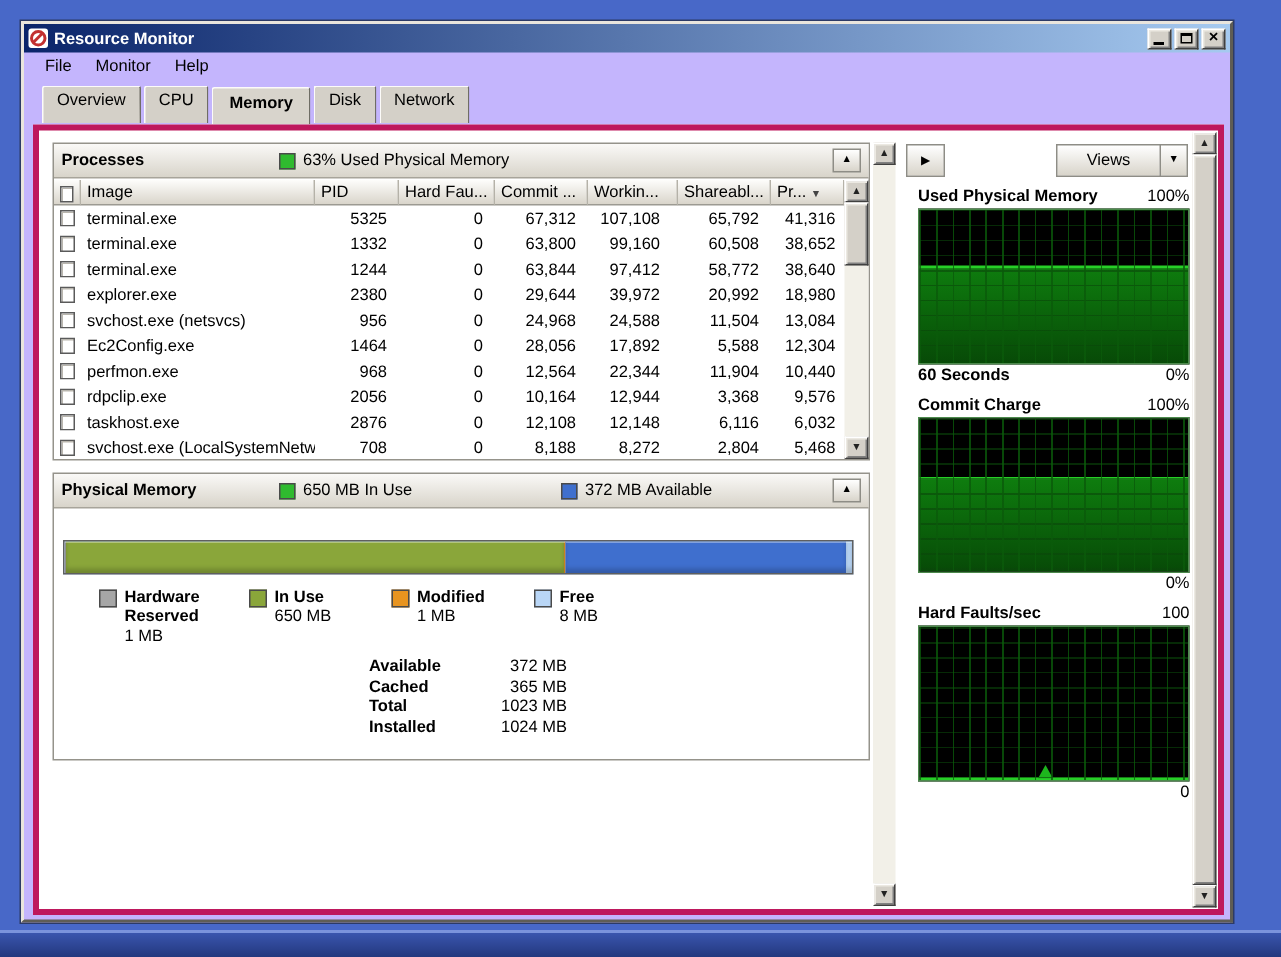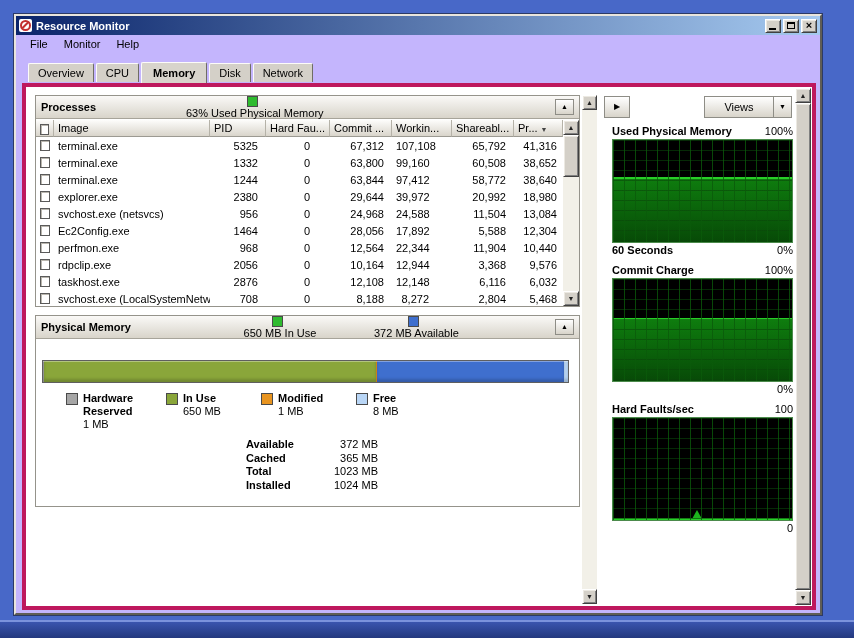--- a/index.html
+++ b/index.html
@@ -27,56 +27,56 @@
              border-color:#fff #404040 #404040 #fff; box-shadow:inset 1px 1px 0 #ece9e2, inset -1px -1px 0 #808080;
              color:#000; font-weight:bold; text-align:center; position:relative; cursor:default; }
   .min-glyph { position:absolute; left:3px; bottom:2px; width:7px; height:2px; background:#000; }
   .max-glyph { position:absolute; left:3px; top:2px; width:8px; height:7px; border:1px solid #000; border-top-width:2px; }
   .close-glyph { font-size:11px; line-height:11px; display:block; }
 
   .menubar { height:20px; display:flex; align-items:flex-start; padding-left:6px; }
   .menu-item { padding:3px 8px; cursor:default; }
 
   
-  .tabstrip { display:flex; align-items:flex-end; padding-left:12px; height:25px; margin-top:2px; }
+  .tabstrip { display:flex; padding-left:12px; height:25px; margin-top:2px; }
   .tab { background:#d4d0c8; border:1px solid #6f6d65; border-bottom:none;
          border-top-color:#fcfbf9; border-left-color:#fcfbf9;
          padding:3px 9px 3px 9px; margin-right:2px; border-radius:2px 2px 0 0; cursor:default; }
   .tab.active { font-weight:bold; padding:4px 11px 4px 11px; position:relative; top:1px; background:#d8d4cc; }
 
   .tabpage { position:absolute; left:6px; top:67px; width:794px; height:527px;
              background:#fff; border:4px solid #be185d; }
 
   
   .panel { position:absolute; background:#fff; border:1px solid #95938b; }
   .panel-header { height:23px; background:linear-gradient(#faf9f7,#d8d4ca);
                   border-bottom:1px solid #a7a49a; display:flex; align-items:center; padding:0 5px; }
   .panel-title { font-weight:bold; width:145px; }
-  .hdr-status { display:flex; align-items:center;flex-direction:column; }
+  .hdr-status { display:flex; align-items:center; }
   .hdr-status.first { width:188px; }
   .swatch-sm { width:11px; height:11px; border:1px solid #4a4a4a; margin-right:5px; flex:none; }
   .collapse-btn { width:19px; height:16px; margin-left:auto; background:linear-gradient(#ffffff,#d8d4ca);
                   border:1px solid #8e8d86; font-size:7px; line-height:14px; text-align:center; cursor:default; }
 
   .proc-panel { left:9px; top:8px; width:545px; height:212px; }
   .mem-panel  { left:9px; top:228px; width:545px; height:192px; }
 
   
   .proc-table { position:absolute; left:0; top:24px; right:16px; bottom:0; overflow:hidden; }
   .thead { display:flex; height:17px; }
   .th { background:linear-gradient(#fdfdfb,#d9d5cb); border-right:1px solid #b5b2a8;
         border-bottom:1px solid #9c9a92; padding:2px 4px 0 4px; white-space:nowrap; overflow:hidden; cursor:default; }
   .trow { display:flex; height:17px; align-items:center; cursor:default; }
   .td { padding:0 4px; white-space:nowrap; overflow:hidden; }
   .c-cb { width:18px; flex:none; display:flex; align-items:center; justify-content:center; }
   .c-img { width:156px; flex:none; }
   .c-pid { width:56px; flex:none; text-align:right; padding-right:8px; }
-  .c-hf  { width:64px; flex:none; text-align:right; padding-right:20px; }
+  .c-hf  { width:64px; flex:none; text-align:right; padding-right:8px; }
   .c-com { width:62px; flex:none; text-align:right; padding-right:8px; }
-  .c-ws  { width:60px; flex:none; text-align:right; padding-right:23px; }
+  .c-ws  { width:60px; flex:none; text-align:right; padding-right:12px; }
   .c-sh  { width:62px; flex:none; text-align:right; padding-right:8px; }
   .c-pv  { flex:1; text-align:right; padding-right:6px; }
   .th.c-pid,.th.c-hf,.th.c-com,.th.c-ws,.th.c-sh { text-align:left; }
   .th.c-pv { text-align:left; }
   .checkbox { width:11px; height:11px; background:#fff; border:1px solid #5a5a5a;
               box-shadow:inset 1px 1px 0 #b9b6ae; cursor:default; }
   .sort-ind { font-size:7px; margin-left:3px; color:#444; }
 
   
   .scrollbar { display:flex; flex-direction:column; background:#f2f0e8; }

